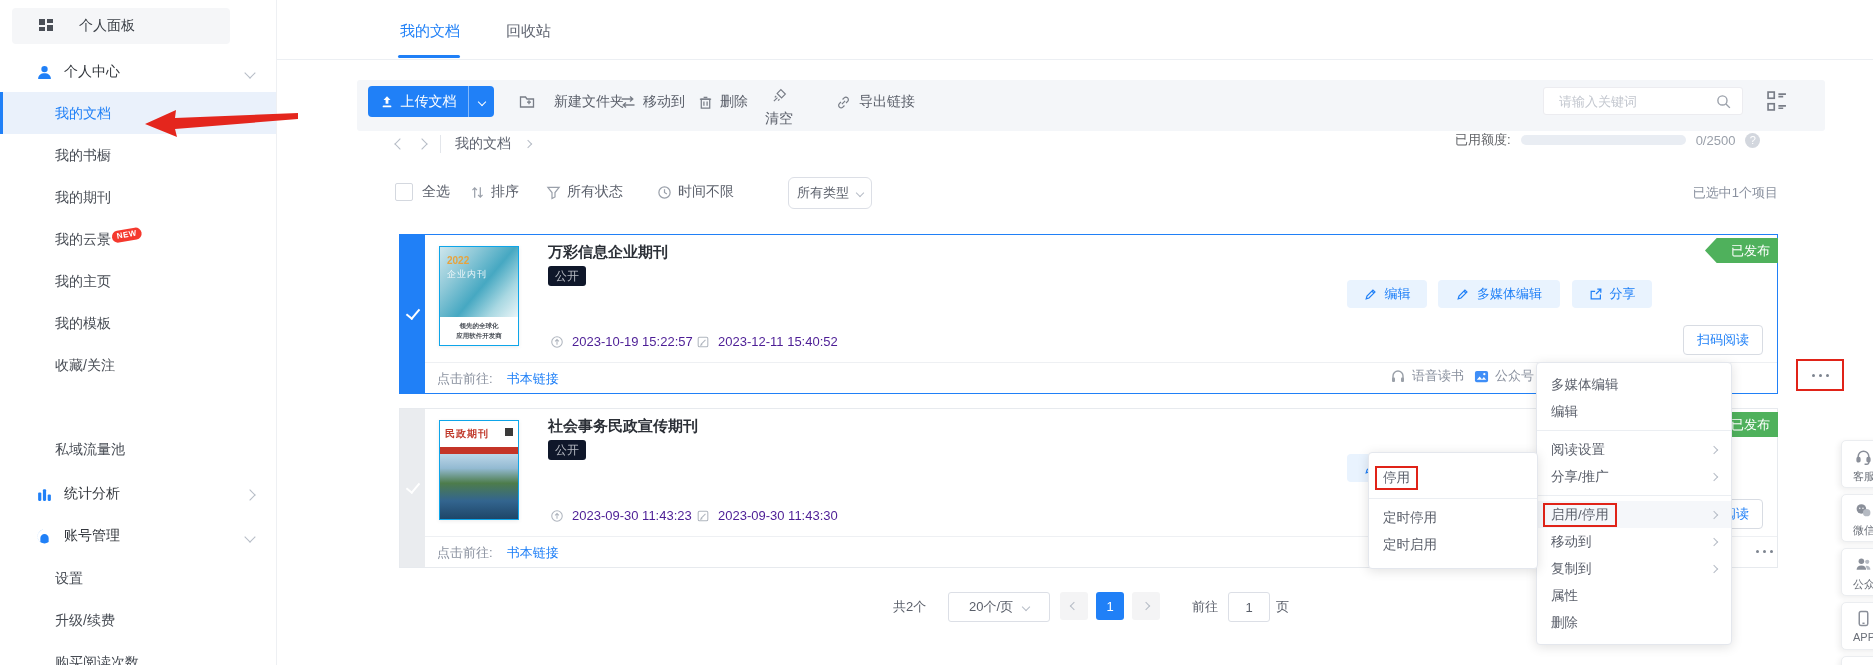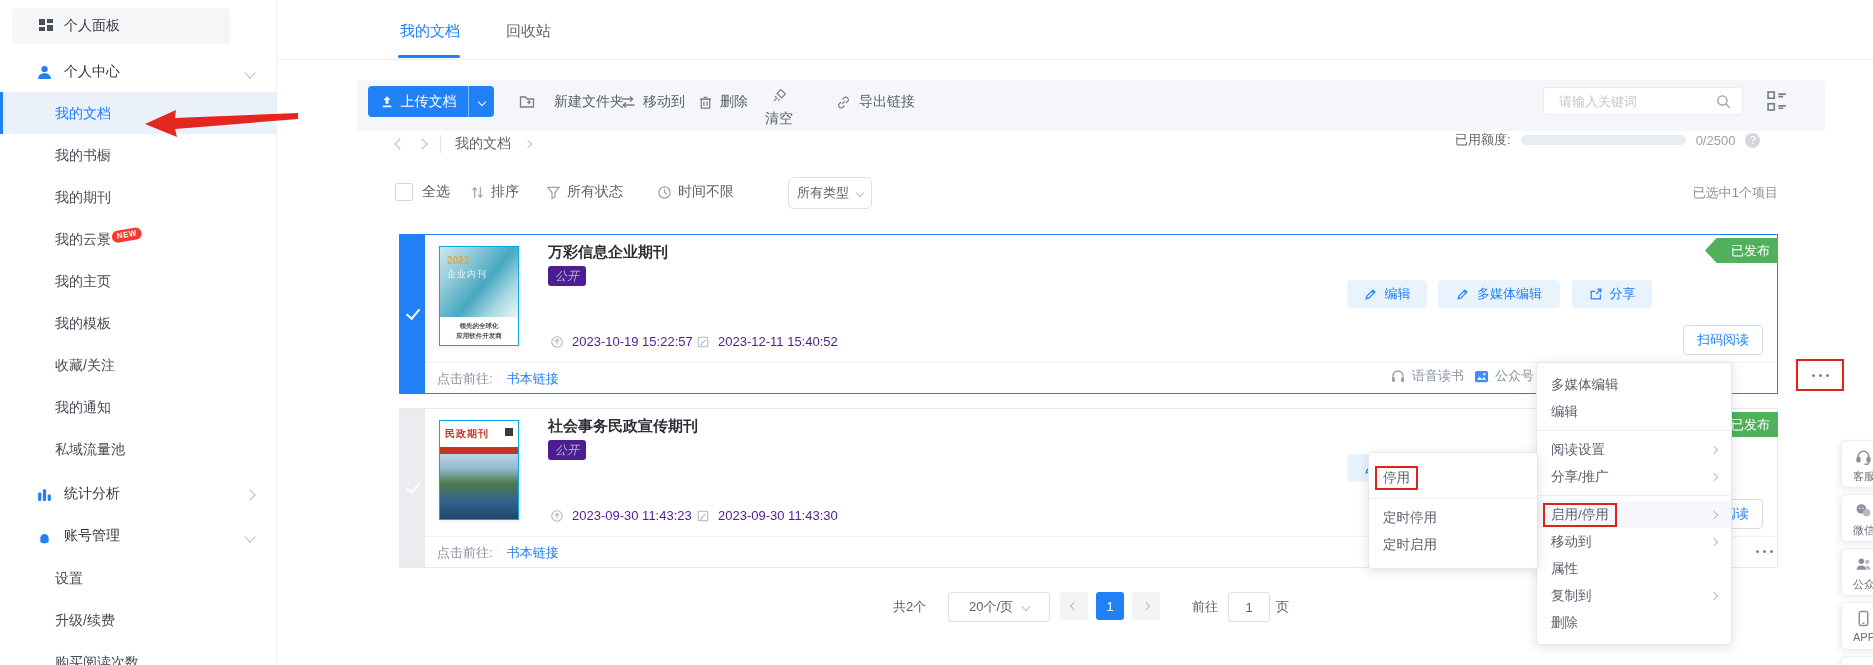--- a/index.html
+++ b/index.html
@@ -63,21 +63,21 @@
   
   .card{left:399px;width:1379px;height:160px;background:#fff;box-sizing:border-box;}
   .card.sel{border:1px solid #2080f7;}
   .card.unsel{border:1px solid #e7eaee;}
   .strip{left:0;top:0;width:25px;height:158px;display:flex;align-items:center;justify-content:center;}
   .strip.blue{background:#2080f7;}
   .strip.gray{background:#eaecef;}
   .tick{width:6px;height:11px;border-right:2.4px solid #fff;border-bottom:2.4px solid #fff;transform:rotate(40deg);margin-top:-3px;}
   .cover{left:39px;top:11px;width:80px;height:100px;background:#fff;border:1px solid #0ea5e9;box-shadow:0 1px 4px rgba(0,0,0,.08);box-sizing:border-box;overflow:hidden;}
   .doc-title{font-size:15px;font-weight:bold;color:#2b2f36;}
-  .vis-badge{background:#4c1d95;color:#b8bcc4;font-size:12px;border-radius:3px;padding:3px 7px;line-height:1;font-style:italic;}
+  .vis-badge{background:#0f172a;color:#b8bcc4;font-size:12px;border-radius:3px;padding:3px 7px;line-height:1;}
   .date{gap:8px;font-size:13px;color:#4c1d95;}
   .card-footer{left:25px;right:0;top:127px;height:31px;border-top:1px solid #eef0f3;}
   .goto-label{font-size:13px;color:#8a919f;}
   .goto-link{font-size:13px;color:#2080f7;cursor:pointer;}
   .ftool{gap:6px;font-size:13px;color:#8a919f;cursor:pointer;align-items:center;}
   .act-btn{height:28px;background:#e9f3fe;border-radius:4px;color:#2080f7;font-size:13px;display:flex;align-items:center;justify-content:center;gap:7px;cursor:pointer;}
   .scan-btn{width:78px;height:28px;background:#fff;border:1px solid #d8dce3;border-radius:4px;color:#2080f7;font-size:13px;display:flex;align-items:center;justify-content:center;cursor:pointer;}
   .ribbon{width:73px;height:25px;background:#4fb15c;color:#fff;font-size:13px;display:flex;align-items:center;justify-content:flex-end;padding-right:8px;box-sizing:border-box;clip-path:polygon(16% 0,100% 0,100% 100%,16% 100%,0 50%);}
   .dots{display:flex;align-items:center;justify-content:center;gap:4px;cursor:pointer;}
   .dots i{width:3px;height:3px;border-radius:50%;background:#7d848f;display:block;}
@@ -113,21 +113,21 @@
   .fw .icw{position:absolute;left:13px;top:7px;width:17px;height:17px;}
 
   svg{display:block;}
 </style>
 </head>
 <body>
 
 <div class="stage">
 
   <aside class="a sidebar">
-    <div class="a f sb-dash" style="padding-left:26px;box-sizing:border-box;">
+    <div class="a f sb-dash" style="padding-left:26px;box-sizing:border-box;gap:15px;">
       <span>
         <svg width="16" height="16" viewBox="0 0 16 16">
             <rect x="1" y="1" width="6" height="6" fill="#4a4f57"></rect>
             <rect x="9" y="1" width="6" height="4" fill="#4a4f57"></rect>
             <rect x="1" y="9" width="6" height="4" fill="#4a4f57"></rect>
             <rect x="9" y="7" width="6" height="6" fill="#4a4f57"></rect>
           </svg>
       </span>
       <span class="lbl">个人面板</span>
     </div>
@@ -143,21 +143,20 @@
       <span class="chev-slot"><span class="chev down"></span></span>
     </div>
 
     <div class="a sb-item active" style="top:92px;"><span>我的文档</span></div>
     <div class="a sb-item" style="top:134px;"><span>我的书橱</span></div>
     <div class="a sb-item" style="top:176px;"><span>我的期刊</span></div>
     <div class="a sb-item" style="top:218px;"><span>我的云景</span><span class="newbadge">NEW</span></div>
     <div class="a sb-item" style="top:260px;"><span>我的主页</span></div>
     <div class="a sb-item" style="top:302px;"><span>我的模板</span></div>
     <div class="a sb-item" style="top:344px;"><span>收藏/关注</span></div>
-    <div class="a sb-item" style="top:386px;"><span>我的通知</span></div>
     <div class="a sb-item" style="top:428px;"><span>私域流量池</span></div>
 
     <div class="a f sb-sec" style="top:473px;">
       <span class="icw">
         <svg width="17" height="17" viewBox="0 0 16 16">
             <rect x="2" y="6" width="3" height="8" rx="1" fill="#2080f7"></rect>
             <rect x="6.5" y="3" width="3" height="11" rx="1" fill="#2080f7"></rect>
             <rect x="11" y="8" width="3" height="6" rx="1" fill="#2080f7"></rect>
           </svg>
       </span>
@@ -524,25 +523,25 @@
     <div class="menu-div"></div>
     <div class="menu-row hover">
         <span class="red-outline">启用/停用</span>
         <span class="chev right sm"></span>
       </div>
     <div class="menu-row">
         <span>移动到</span>
         <span class="chev right sm"></span>
       </div>
     <div class="menu-row">
-        <span>属性</span>
-      </div>
-    <div class="menu-row">
         <span>复制到</span>
         <span class="chev right sm"></span>
+      </div>
+    <div class="menu-row">
+        <span>属性</span>
       </div>
     <div class="menu-row">
         <span>删除</span>
       </div>
   </div>
 
   <div class="a menu" style="left:1368px;top:452px;width:170px;z-index:41;padding:10px 0;">
     <div class="menu-row" style="height:30px;">
         <span class="red-outline">停用</span>
       </div>

